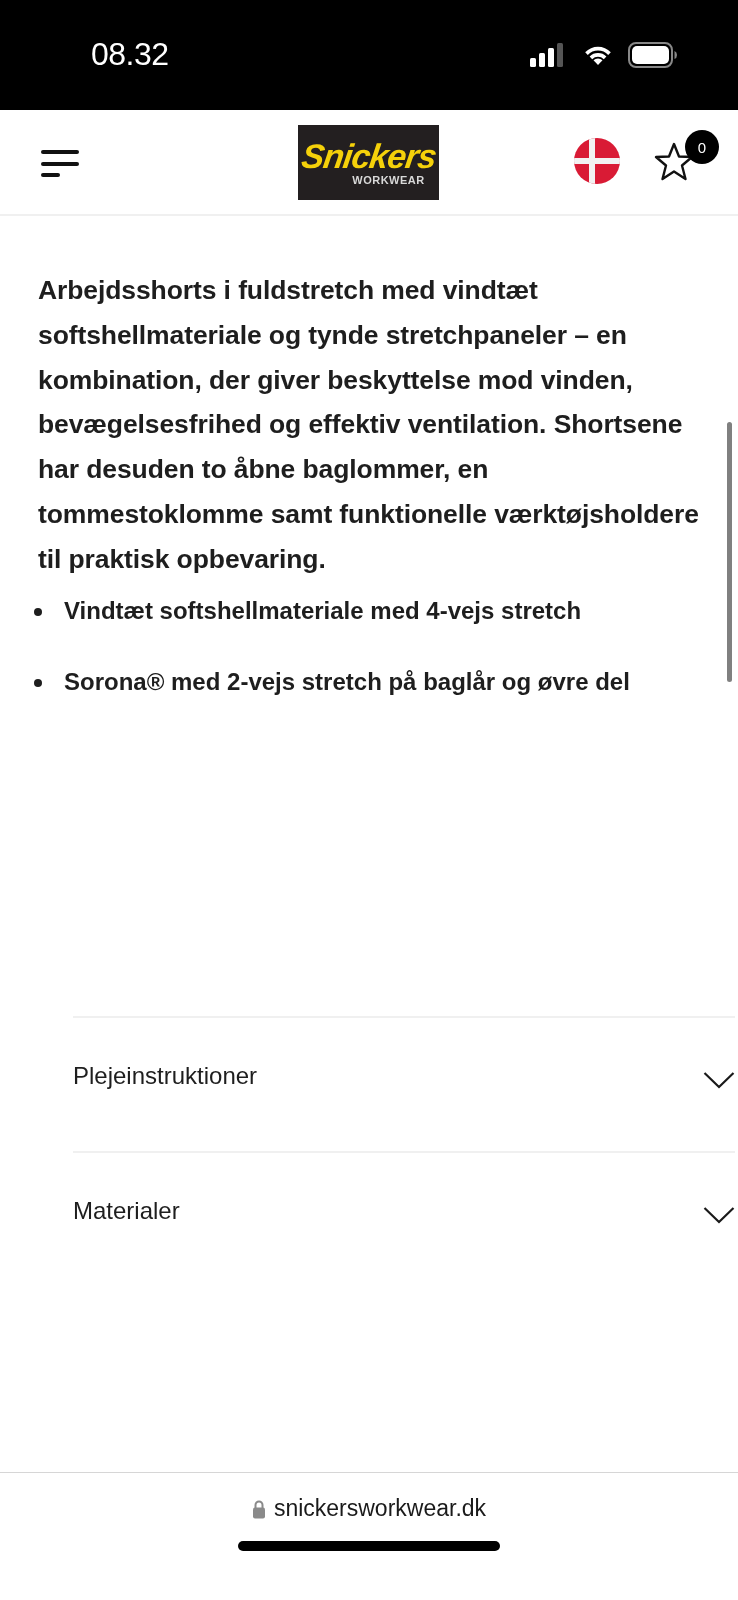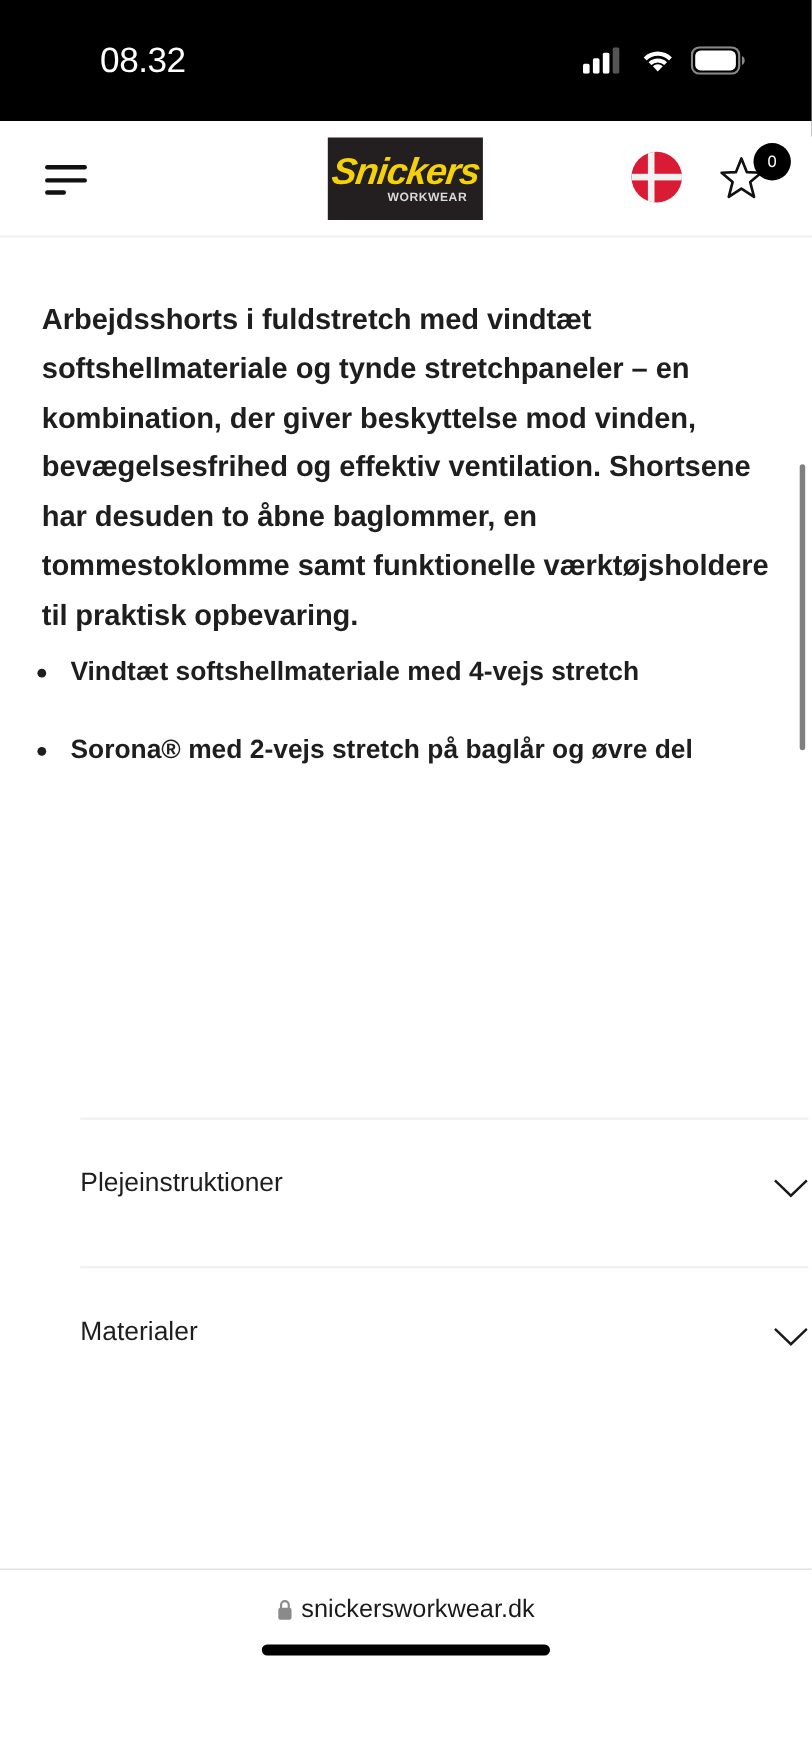--- a/index.html
+++ b/index.html
@@ -28,21 +28,21 @@
   .features li { position: relative; padding-left: 26px; font-size: 24px; line-height: 30px; height: 71px; color: #1e1e1e; }
   .features li::before { content: ""; position: absolute; left: -4px; top: 12px; width: 8px; height: 8px; border-radius: 50%; background: #1e1e1e; }
 
   .accordion { position: absolute; left: 38px; top: 1016px; width: 662px; margin-left: 35px; }
   .acc-item { position: relative; height: 135px; border-top: 2px solid #f0f0f0; cursor: pointer; }
   .acc-label { position: absolute; left: 0; top: 44px; font-size: 24px; color: #1e1e1e; }
   .acc-chev { position: absolute; right: 0; top: 52px; width: 32px; height: 20px; }
 
   .scrollbar { position: absolute; left: 727px; top: 422px; width: 5px; height: 260px; border-radius: 3px; background: #808080; }
 
-  .browser-bar { position: absolute; left: 0; top: 1426px; width: 738px; height: 122px; background: #fff; border-top: 1px solid #d6d6d6; }
+  .browser-bar { position: absolute; left: 0; top: 1472px; width: 738px; height: 122px; background: #fff; border-top: 1px solid #d6d6d6; }
   .url { position: absolute; left: 0; width: 738px; top: 22px; display: flex; justify-content: center; align-items: center; gap: 8px; font-size: 23px; color: #1a1a1a; }
   .home-ind { position: absolute; left: 238px; top: 68px; width: 262px; height: 10px; border-radius: 5px; background: #000; }
 </style>
 </head>
 <body>
 
 <div class="status-bar">
   <div class="status-time">08.32</div>
   <div class="status-icons">
     <svg width="38" height="24" viewBox="0 0 38 24">

